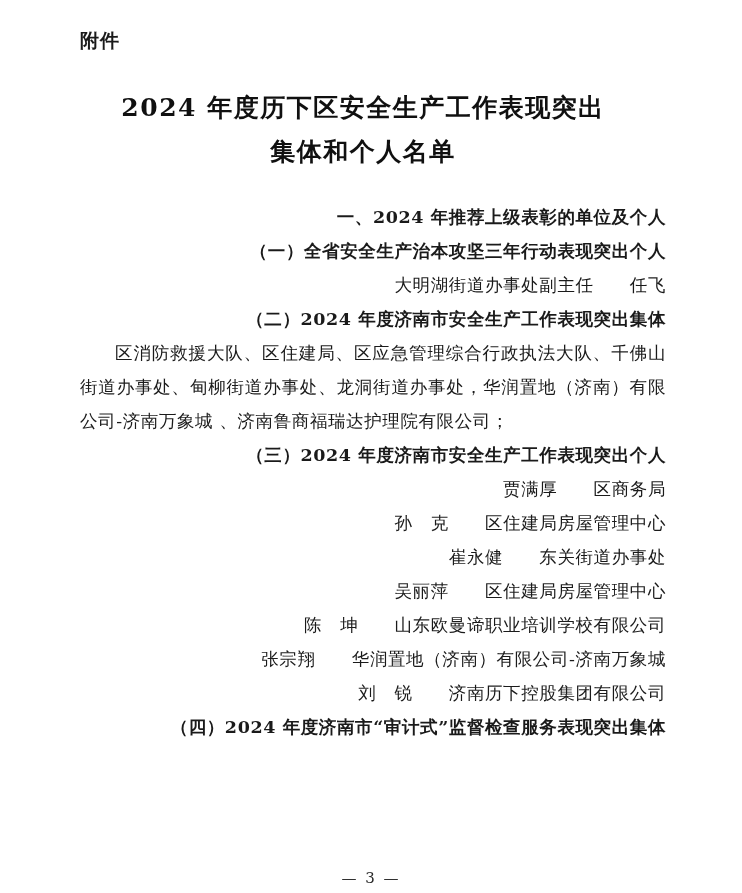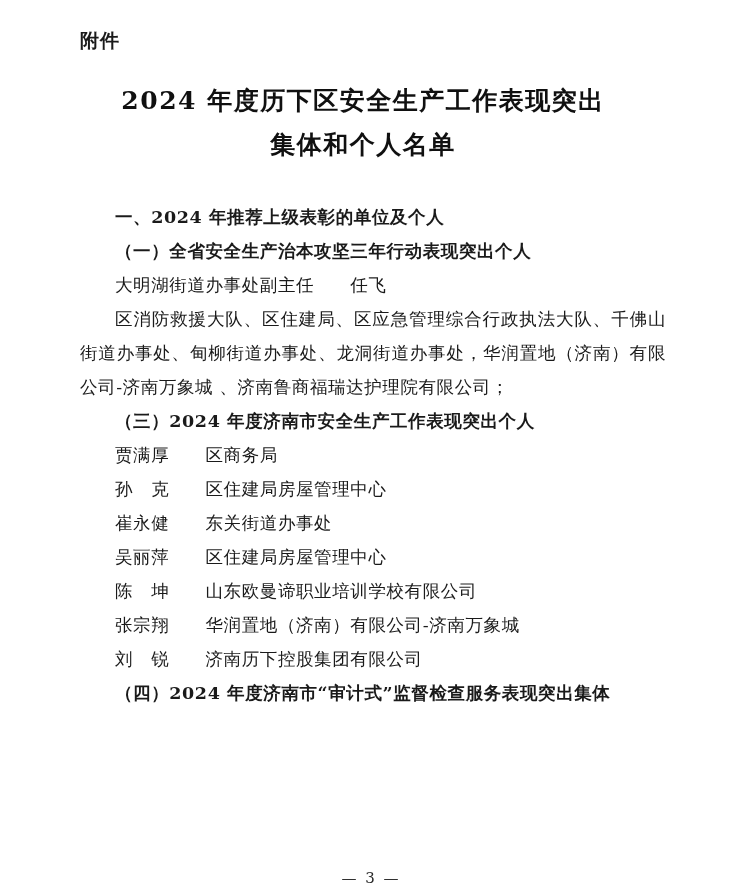--- a/index.html
+++ b/index.html
@@ -27,21 +27,21 @@
     left: 80px;
     top: 16px;
     font-size: 19px;
     font-weight: bold;
     letter-spacing: 1px;
     font-family: "DejaVu Serif", "Liberation Serif", serif;
   }
   .title-block {
     position: absolute;
     left: 0;
-    top: 67px;
+    top: 74px;
     width: 726px;
     text-align: center;
   }
   .title-line {
     font-size: 25px;
     font-weight: bold;
     letter-spacing: 1.5px;
     line-height: 44px;
     font-family: "DejaVu Serif", "Liberation Serif", serif;
     color: #101010;
@@ -53,20 +53,21 @@
     width: 586px;
   }
   .para {
     font-size: 17.5px;
     line-height: 34px;
     letter-spacing: 0.6px;
     color: #1a1a1a;
     margin: 0;
     padding: 0;
     white-space: pre-wrap;
+    text-align: right;
   }
   .heading-1 {
     font-weight: bold;
     text-indent: 2em;
   }
   .sub-heading {
     font-weight: bold;
     text-indent: 2em;
   }
   .plain-indent {
@@ -105,20 +106,21 @@
   </div>
 
   <div class="body-block">
 
     <p class="para heading-1">一、2024 年推荐上级表彰的单位及个人</p>
 
     <p class="para sub-heading">（一）全省安全生产治本攻坚三年行动表现突出个人</p>
 
     <p class="para plain-indent">大明湖街道办事处副主任　　任飞</p>
 
+    <p class="para sub-heading">（二）2024 年度济南市安全生产工作表现突出集体</p>
 
     <p class="para flow">区消防救援大队、区住建局、区应急管理综合行政执法大队、千佛山街道办事处、甸柳街道办事处、龙洞街道办事处，华润置地（济南）有限公司-济南万象城 、济南鲁商福瑞达护理院有限公司；</p>
 
     <p class="para sub-heading">（三）2024 年度济南市安全生产工作表现突出个人</p>
 
     <p class="para name-row"><span>贾满厚</span>　　<span>区商务局</span></p>
     <p class="para name-row"><span>孙　克</span>　　<span>区住建局房屋管理中心</span></p>
     <p class="para name-row"><span>崔永健</span>　　<span>东关街道办事处</span></p>
     <p class="para name-row"><span>吴丽萍</span>　　<span>区住建局房屋管理中心</span></p>
     <p class="para name-row"><span>陈　坤</span>　　<span>山东欧曼谛职业培训学校有限公司</span></p>

